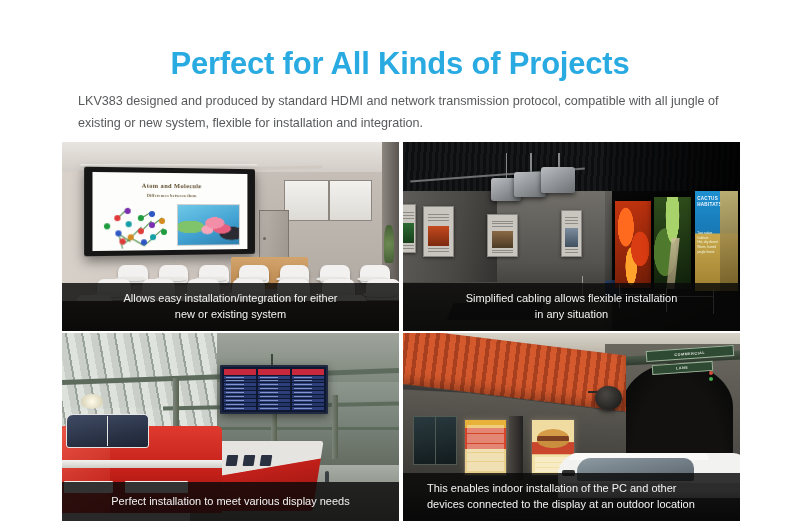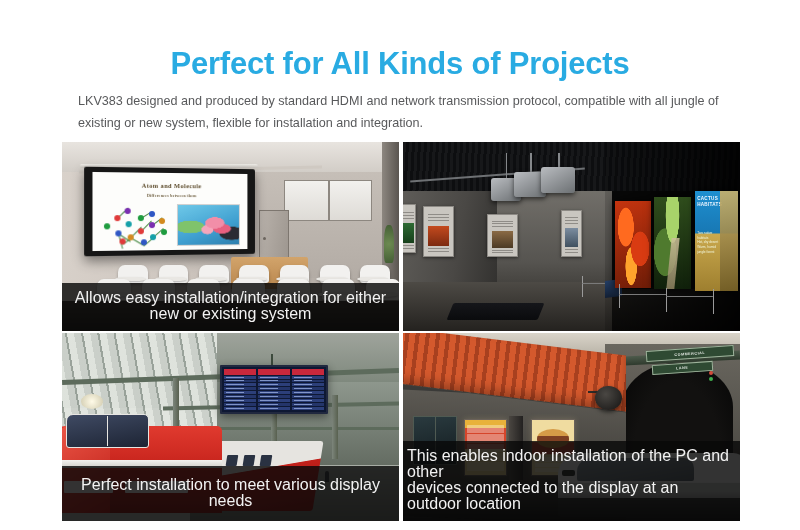--- a/index.html
+++ b/index.html
@@ -38,27 +38,27 @@
   .cell {
     position: relative; overflow: hidden;
     background: #111;
   }
   .scene { position: absolute; inset: 0; overflow: hidden; }
 
   .caption {
     position: absolute; left: 0; right: 0; bottom: 0;
     background: rgba(8,8,8,0.82);
     color: #f2f2f2;
-    font-size: 16px; line-height: 16px;
+    font-size: 11px; line-height: 16px;
     padding: 7px 10px 9px 10px;
     text-align: center;
     font-family: "Liberation Sans", sans-serif;
     white-space: pre-line;
   }
-  .caption.left { text-align: left; padding-left: 4px; }
+  .caption.left { text-align: left; padding-left: 24px; }
   .caption.one-line { padding-top: 11px; padding-bottom: 12px; }
 
   
   .hall-wall { position:absolute; inset:0;
     background: linear-gradient(100deg,#d9d2cb 0%, #cfc7c0 35%, #bdb5ae 62%, #a9a29b 100%); }
   .hall-ceiling { position:absolute; left:0; top:0; width:100%; height:30px;
     background: linear-gradient(180deg,#e8e4df,#d2cdc7); }
   .hall-ceil-line { position:absolute; left:5%; top:26px; width:72%; height:3px;
     background:#cfc9c2; transform: skewY(-1.2deg); }
   .hall-backwall { position:absolute; left:58%; top:0; width:42%; height:72%;
@@ -451,20 +451,22 @@
         </div>
 
         <div class="gal-stanchion" style="left:64%;bottom:12%;height:13%;"></div>
         <div class="gal-stanchion" style="left:78%;bottom:10%;height:13%;"></div>
         <div class="gal-stanchion" style="left:92%;bottom:9%;height:13%;"></div>
         <div class="gal-rope" style="left:64%;bottom:19%;width:14%;"></div>
         <div class="gal-rope" style="left:78%;bottom:18%;width:14%;"></div>
         <div class="gal-stanchion" style="left:53%;bottom:18%;height:11%;"></div>
         <div class="gal-rope" style="left:53%;bottom:25%;width:7%;"></div>
       </div>
+      <div class="caption">Simplified cabling allows flexible installation
+in any situation</div>
     </div>
 
     <div class="cell">
       <div class="scene stn">
         <div class="stn-roof"></div>
         <div class="stn-glass"></div>
         <div class="stn-back"></div>
         <div class="stn-girder" style="left:0;top:22%;width:100%;height:5px;transform:rotate(-2deg);"></div>
         <div class="stn-girder" style="left:30%;top:38%;width:70%;height:4px;transform:rotate(-1.2deg);"></div>
         <div class="stn-girder" style="left:42%;top:50%;width:58%;height:3px;"></div>

